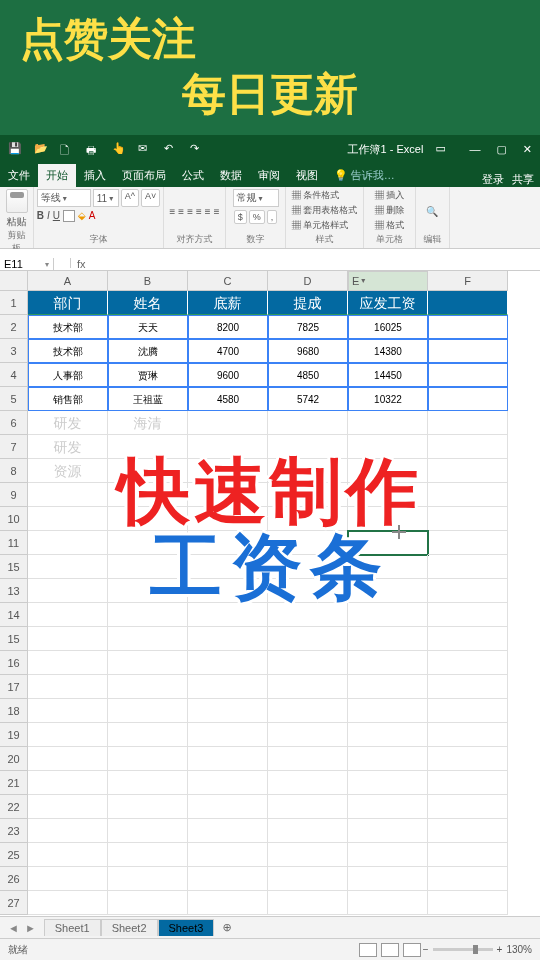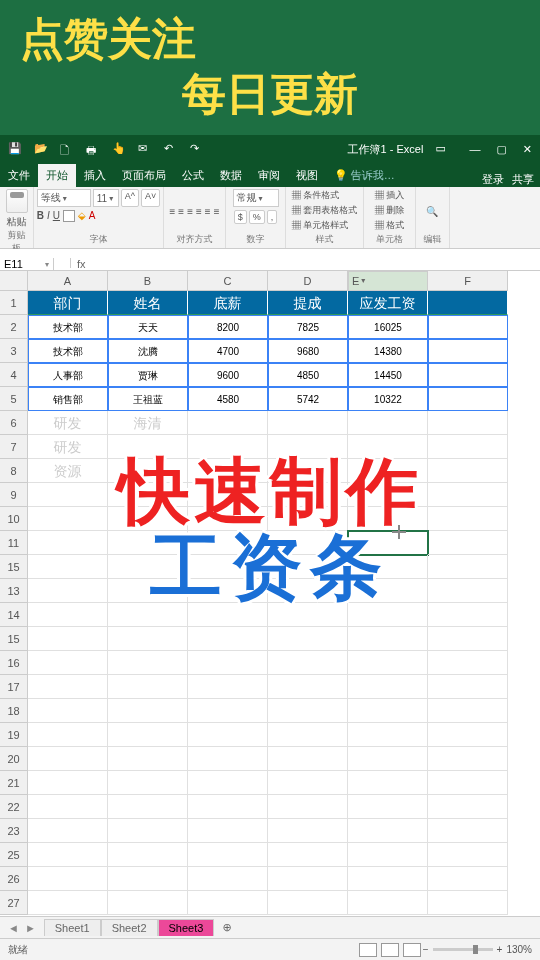--- a/index.html
+++ b/index.html
@@ -41,21 +41,21 @@
 .rows{position:relative}
 .row{display:flex;height:24px}
 .rh{width:28px;background:#f0f0f0;border-right:1px solid #ccc;border-bottom:1px solid #ccc;text-align:center;font-size:11px;line-height:24px;color:#555}
 .cell{width:80px;border-right:1px solid #e0e0e0;border-bottom:1px solid #e0e0e0;padding:0 4px;line-height:24px;font-size:13px;text-align:center}
 .hdr .cell{background:#0369a1;color:#fff;border-right:1px solid #fff;border-bottom:1px solid #2e9960;font-size:14px}
 .drow .cell{border:1px solid #3b82f6;font-size:10px}
 .frow .cell{color:#ccc;font-size:14px}
 .selcell{outline:2px solid #217346;outline-offset:-1px}
 .sheetbar{height:22px;background:#f3f3f3;border-top:1px solid #ccc;display:flex;align-items:center;font-size:11px}
 .navbtns{display:flex;gap:6px;padding:0 8px;color:#888}
-.stab{padding:2px 10px;border:1px solid #ccc;border-bottom:none;background:#ec4899;cursor:pointer}
+.stab{padding:2px 10px;border:1px solid #ccc;border-bottom:none;background:#0369a1;cursor:pointer}
 .stab.inactive{background:#eee;color:#666}
 .addsheet{padding:0 8px;color:#666}
 .status{height:22px;background:#f3f3f3;border-top:1px solid #ccc;display:flex;align-items:center;font-size:10px;color:#555;padding:0 8px}
 .status .sp{flex:1}
 .viewbtn{width:18px;height:14px;border:1px solid #999;margin:0 2px;background:#fff}
 .zoom{display:flex;align-items:center;gap:4px}
 .slider{width:60px;height:3px;background:#ccc;position:relative}
 .slider::after{content:"";position:absolute;left:40px;top:-3px;width:5px;height:9px;background:#888}
 .overlay{position:absolute;left:0;right:0;text-align:center;font-weight:900;pointer-events:none;text-shadow:-2px -2px 0 #fff,2px -2px 0 #fff,-2px 2px 0 #fff,2px 2px 0 #fff,-3px 0 0 #fff,3px 0 0 #fff,0 -3px 0 #fff,0 3px 0 #fff}
 .ov1{top:444px;color:#e22;font-size:72px;letter-spacing:4px}

